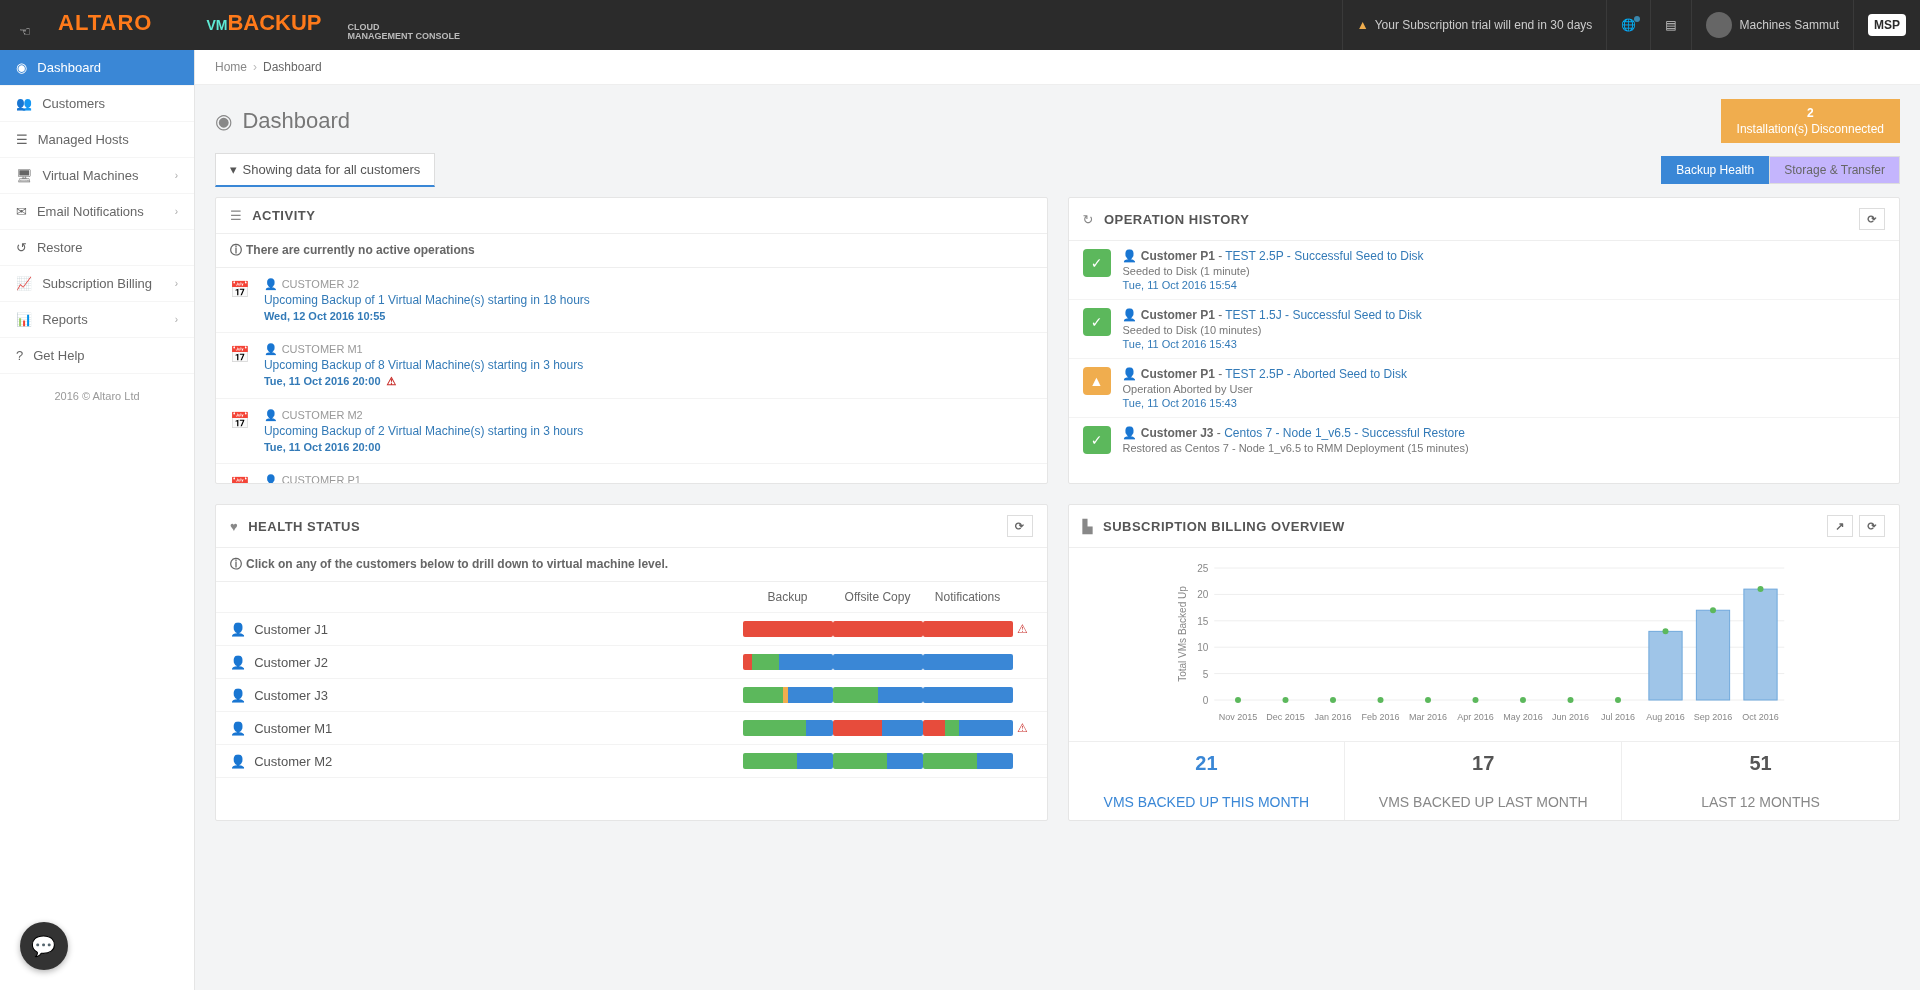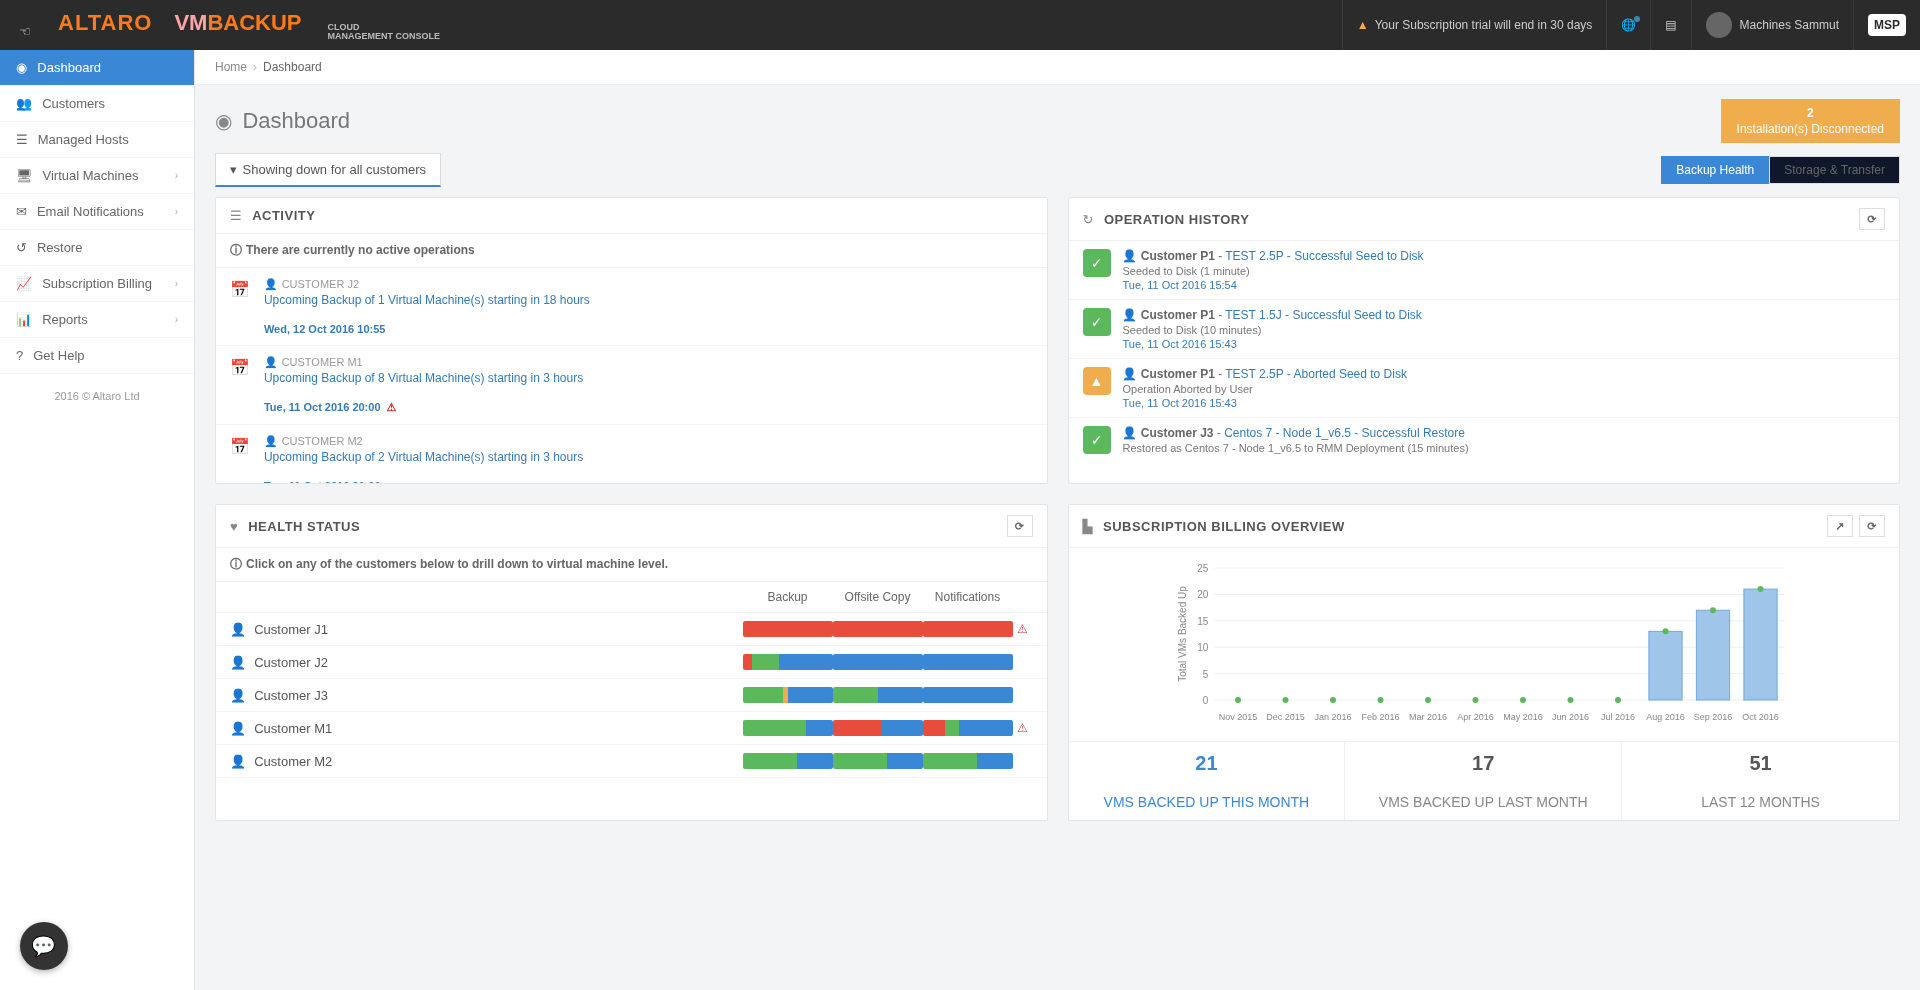--- a/index.html
+++ b/index.html
@@ -1,21 +1,21 @@
 <!DOCTYPE html>
 <html><head>
 <meta charset="utf-8">
 <style>
 * { box-sizing: border-box; margin: 0; padding: 0; }
 body { font-family: "Segoe UI", Arial, sans-serif; font-size: 13px; color: #555; background: #f3f4f5; }
 .topbar { height: 50px; background: #2b2b2b; display: flex; align-items: center; color: #ccc; }
 .topbar .left-icon { width: 50px; text-align: center; padding-top: 12px; }
 .topbar .brand { display: flex; align-items: baseline; gap: 22px; padding-left: 8px; font-weight: 700;}
 .brand .altaro { color: #ff7a1a; font-size: 22px; letter-spacing: 1px; }
-.brand .vm { color: #fca5a5; font-size: 22px; }
+.brand .vm { color: #5eead4; font-size: 14px; margin-left: 32px; }
 .brand .backup { color: #ff7a1a; font-size: 22px; }
 .brand .tag { font-size: 9px; line-height: 9px; color: #bbb; padding-left:4px; }
 .topbar .spacer { flex:1; }
 .topbar .right { display:flex; align-items:center; height:50px;}
 .topbar .right .cell { height:50px; display:flex; align-items:center; padding:0 14px; border-left:1px solid #3a3a3a; font-size:12px;}
 .topbar .warn-icon { color:#f0ad4e; margin-right:6px;}
 .avatar { width:26px; height:26px; border-radius:50%; background:#666; margin-right:8px;}
 .msp-badge { background:#fff; color:#2b2b2b; font-weight:700; padding:4px 6px; border-radius:4px; font-size:12px;}
 .notif-dot { position:relative;}
 .notif-dot::after{content:'';position:absolute;top:-2px;right:-4px;width:6px;height:6px;background:#3a87ad;border-radius:50%;}
@@ -35,39 +35,39 @@
 .page-head { display:flex; align-items:center; padding:14px 20px 0 20px;}
 .page-head .title { font-size:22px; color:#777; font-weight:400; margin-left:10px;}
 .page-head .gauge-icon { color:#888; font-size:20px;}
 .alert-box { margin-left:auto; background:#f0ad4e; color:#fff; text-align:center; padding:6px 16px; font-size:12px; line-height:16px;}
 .alert-box .big{font-weight:700;}
 
 .toolbar-row { display:flex; padding:10px 20px; align-items:center;}
 .filter-chip { background:#fff; border:1px solid #ddd; padding:8px 14px; font-size:13px; color:#555; border-bottom:2px solid #3a87d6;}
 .filter-chip .ficon{margin-right:6px;}
 .tab-buttons { margin-left:auto; display:flex;}
-.tab-buttons .tb { padding:6px 14px; font-size:12px; border:1px solid #ddd; background:#0f172a; color:#666; cursor:pointer;}
+.tab-buttons .tb { padding:6px 14px; font-size:12px; border:1px solid #ddd; background:#c4b5fd; color:#666; cursor:pointer;}
 .tab-buttons .tb.active { background:#3a87d6; color:#fff; border-color:#3a87d6;}
 
 .grid { display:grid; grid-template-columns: 1fr 1fr; gap:20px; padding:0 20px 20px;}
 .panel { background:#fff; border:1px solid #e5e5e5; border-radius:2px;}
 .panel-head { padding:10px 14px; border-bottom:1px solid #eee; display:flex; align-items:center; gap:10px; font-size:13px; color:#555; font-weight:700; text-transform:uppercase; letter-spacing:.5px;}
 .panel-head .ico{color:#888; font-weight:400;}
 .panel-head .tools{margin-left:auto; display:flex; gap:6px;}
 .tool-btn { width:26px; height:22px; border:1px solid #ddd; background:#fff; display:flex; align-items:center; justify-content:center; font-size:11px; cursor:pointer; color:#666;}
 .panel-sub { padding:8px 14px; border-bottom:1px solid #eee; font-size:12px; color:#666; font-weight:700;}
 .panel-sub .ico{margin-right:4px;}
 
 .act-list { height:215px; overflow-y:scroll;}
 .act-item { display:flex; gap:14px; padding:10px 14px; border-bottom:1px solid #f3f3f3;}
 .act-item .cal{color:#999; font-size:16px; padding-top:2px;}
 .act-item .cust{color:#999; font-size:11px; text-transform:uppercase;}
 .act-item .cust .uico{margin-right:4px;}
 .act-item .desc{color:#337ab7; font-size:12px; margin-top:2px;}
-.act-item .ts{color:#337ab7; font-size:11px; font-weight:700; margin-top:16px;}
+.act-item .ts{color:#337ab7; font-size:11px; font-weight:700; margin-top:3px;}
 .act-item .ts .warn{color:#c9302c; margin-left:6px;}
 
 .ops-list { height:215px; overflow-y:scroll;}
 .op-item { display:flex; gap:12px; padding:8px 14px; border-bottom:1px solid #f3f3f3; align-items:flex-start;}
 .op-badge { width:28px; height:28px; border-radius:4px; display:flex; align-items:center; justify-content:center; color:#fff; font-size:14px; flex-shrink:0;}
 .op-badge.ok{background:#5cb85c;}
 .op-badge.warn{background:#f0ad4e;}
 .op-line1{font-size:12px; color:#666;}
 .op-line1 .cust{font-weight:700;}
 .op-line1 .link{color:#337ab7;}
@@ -182,21 +182,21 @@
     </div>
     <div class="page-head">
       <span class="gauge-icon">◉</span>
       <span class="title">Dashboard</span>
       <div class="alert-box">
         <div class="big">2</div>
         <div>Installation(s) Disconnected</div>
       </div>
     </div>
     <div class="toolbar-row">
-      <div class="filter-chip"><span class="ficon">▾</span><span>Showing down for all customers</span></div>
+      <div class="filter-chip"><span class="ficon">▾</span><span>Showing data for all customers</span></div>
       <div class="tab-buttons">
         <div class="tb active">Backup Health</div>
         <div class="tb">Storage &amp; Transfer</div>
       </div>
     </div>
 
     <div class="grid">
 
       <div class="panel">
         <div class="panel-head">

